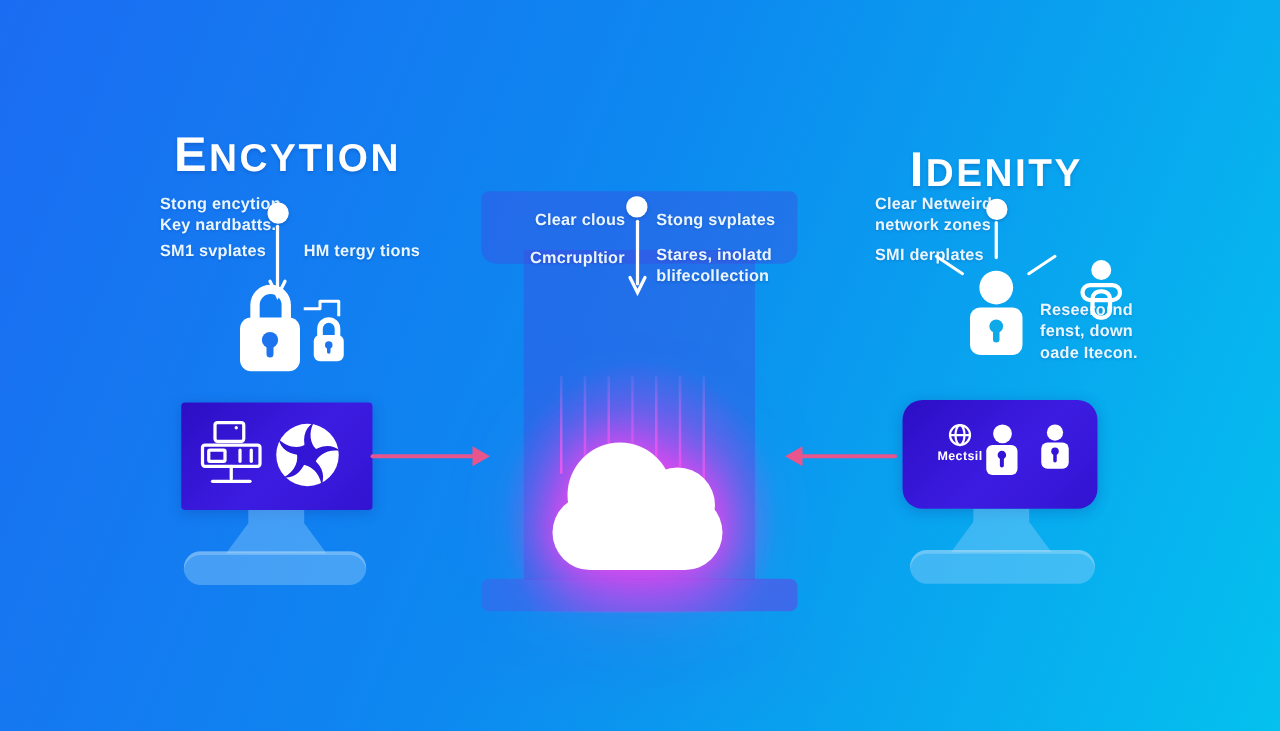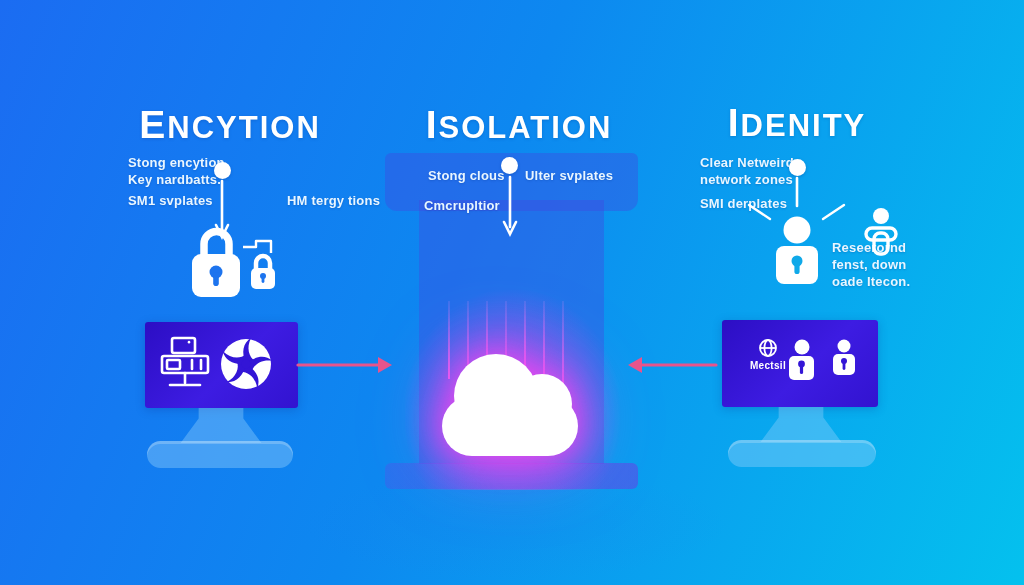--- a/index.html
+++ b/index.html
@@ -81,32 +81,33 @@
     <span class="beam-line" style="left:114px;height:105px;"></span>
   </div>
 
   <div class="abs cloud" style="left:442px;top:352px;width:136px;height:104px;">
     <span class="cloud-part" style="left:12px;top:2px;width:84px;height:84px;border-radius:50%;"></span>
     <span class="cloud-part" style="left:70px;top:22px;width:60px;height:60px;border-radius:50%;"></span>
     <span class="cloud-part" style="left:0;top:44px;width:136px;height:60px;border-radius:30px;"></span>
   </div>
 
   <div class="abs col-title" style="left:105px;top:104px;width:250px;">Encytion</div>
-  <div class="abs col-title" style="left:394px;top:104px;width:250px;">Isolation</div>
-  <div class="abs col-title" style="left:672px;top:102px;width:250px;">Idenity</div>
+  <div class="abs col-title" style="left:672px;top:116px;width:250px;">Idenity</div>
 
   <div class="abs note" style="left:128px;top:155px;width:112px;">Stong encytion
 Key nardbatts.</div>
   <div class="abs note" style="left:128px;top:193px;width:120px;">SM1 svplates</div>
-  <div class="abs note" style="left:243px;top:193px;width:130px;margin-left:44px;">HM tergy tions</div>
+  <div class="abs note" style="left:243px;top:193px;width:130px;">HM tergy tions</div>
   <div class="abs dot" style="left:214px;top:162px;"></div>
 
-  <div class="abs note" style="left:428px;top:168px;width:100px;">Stong clous</div>
-  <div class="abs note" style="left:525px;top:168px;width:110px;">Ulter svplates</div>
+  <div class="abs note" style="left:428px;top:168px;width:100px;">Clear clous</div>
+  <div class="abs note" style="left:525px;top:168px;width:110px;">Stong svplates</div>
   <div class="abs note" style="left:424px;top:198px;width:110px;">Cmcrupltior</div>
+  <div class="abs note" style="left:525px;top:196px;width:118px;">Stares, inolatd
+blifecollection</div>
   <div class="abs dot" style="left:501px;top:157px;"></div>
 
   <div class="abs note" style="left:700px;top:155px;width:120px;">Clear Netweird
 network zones</div>
   <div class="abs note" style="left:700px;top:196px;width:110px;">SMI derplates</div>
   <div class="abs note" style="left:832px;top:240px;width:110px;">Reseerornd
 fenst, down
 oade Itecon.</div>
   <div class="abs dot" style="left:789px;top:159px;"></div>
 
@@ -133,21 +134,21 @@
           <path d="M101 42 C96 30 98 21 106 16 C101 26 104 35 110 39 Z" transform="rotate(216 101 42)"></path>
           <path d="M101 42 C96 30 98 21 106 16 C101 26 104 35 110 39 Z" transform="rotate(288 101 42)"></path>
           <circle cx="101" cy="42" r="4.5"></circle>
         </g>
       </g>
     </svg>
   </div>
   <div class="abs pedestal" style="left:178px;top:408px;width:86px;height:35px;"></div>
   <div class="abs disc" style="left:147px;top:441px;width:146px;height:27px;"></div>
 
-  <div class="abs screen" style="left:722px;top:320px;width:156px;height:87px;">
+  <div class="abs screen" style="left:722px;top:320px;width:156px;height:87px;border-radius:16px;">
     <svg width="156" height="87" viewBox="0 0 156 87">
 
       <g stroke="#ffffff" stroke-width="1.8" fill="none">
         <circle cx="46" cy="28" r="8"></circle>
         <ellipse cx="46" cy="28" rx="3.6" ry="8"></ellipse>
         <line x1="38" y1="28" x2="54" y2="28"></line>
       </g>
 
       <g>
         <circle cx="80" cy="27" r="7.5" fill="#ffffff"></circle>

